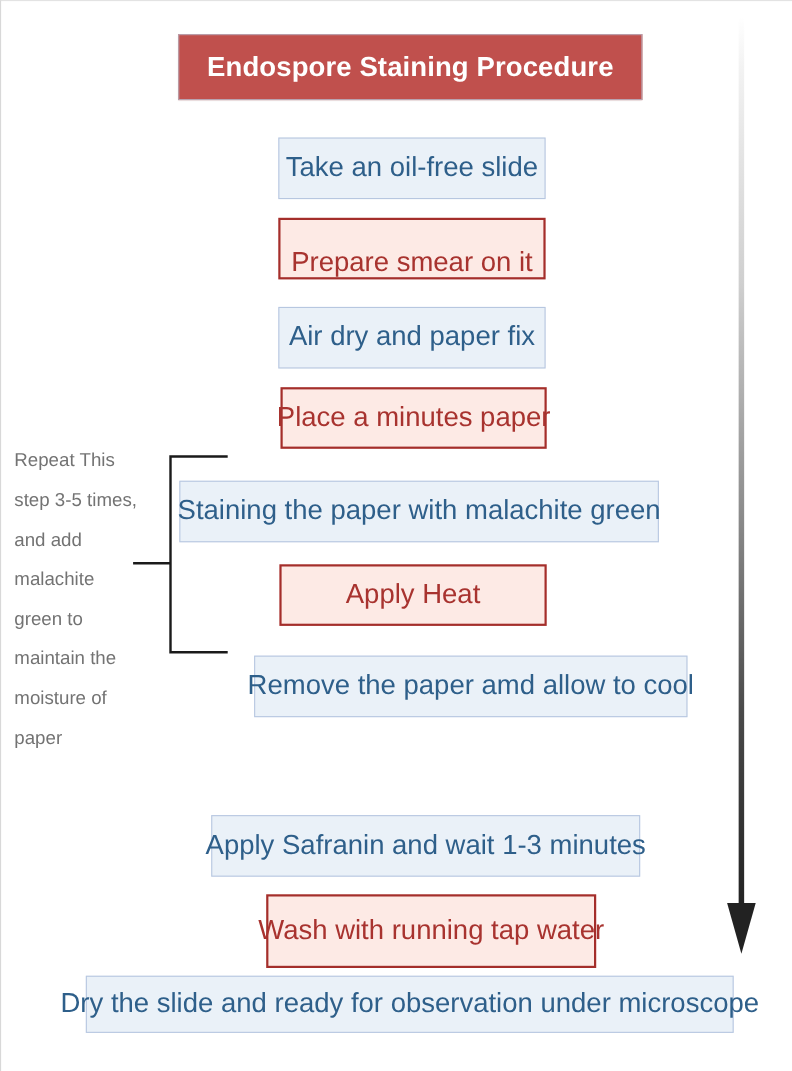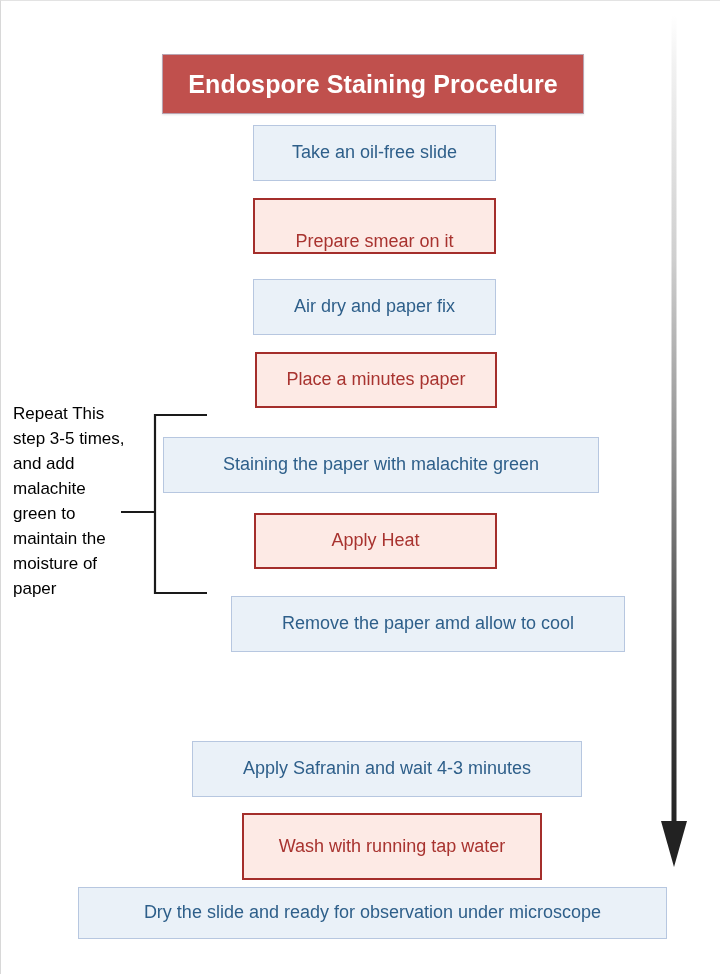--- a/index.html
+++ b/index.html
@@ -28,41 +28,40 @@
     top: 30px;
     width: 422px;
     height: 60px;
     background: #c0504d;
     border: 1px solid #b9a3b0;
     box-sizing: border-box;
     display: flex;
     align-items: center;
     justify-content: center;
     box-shadow: 0 1px 2px rgba(0,0,0,0.10);
-    margin-top: 23px;
   }
   #title-banner .title-text {
     color: #ffffff;
     font-size: 25px;
     font-weight: bold;
     letter-spacing: 0.1px;
     white-space: nowrap;
   }
 
   
   .step {
     position: absolute;
     box-sizing: border-box;
     display: flex;
     align-items: center;
     justify-content: center;
     white-space: nowrap;
   }
   .step .step-text {
-    font-size: 18px;
+    font-size: 25px;
     line-height: 1.1;
   }
   .step.blue {
     background: #eaf1f8;
     border: 1px solid #b7c7e0;
   }
   .step.blue .step-text {
     color: #2e5f8a;
   }
   .step.red {
@@ -73,22 +72,22 @@
     color: #a8332f;
   }
 
   
   #repeat-note {
     position: absolute;
     left: 12px;
     top: 400px;
     width: 118px;
     font-size: 17px;
-    line-height: 25px;
-    color: #000000;
+    line-height: 36px;
+    color: #737373;
   }
   #bracket {
     position: absolute;
     left: 118px;
     top: 412px;
     width: 92px;
     height: 182px;
     pointer-events: none;
   }
 
@@ -134,21 +133,21 @@
   <div class="step red" style="left:253px; top:512px; width:243px; height:56px;">
     <span class="step-text">Apply Heat</span>
   </div>
 
   <div class="step blue" style="left:183px; top:595px; width:394px; height:56px;margin-left:47px;">
     <span class="step-text">Remove the paper amd allow to cool</span>
   </div>
 
 
   <div class="step blue" style="left:191px; top:740px; width:390px; height:56px;">
-    <span class="step-text">Apply Safranin and wait 4-3 minutes</span>
+    <span class="step-text">Apply Safranin and wait 1-3 minutes</span>
   </div>
 
   <div class="step red" style="left:241px; top:812px; width:300px; height:67px;">
     <span class="step-text">Wash with running tap water</span>
   </div>
 
   <div class="step blue" style="left:77px; top:886px; width:589px; height:52px;">
     <span class="step-text">Dry the slide and ready for observation under microscope</span>
   </div>
 

